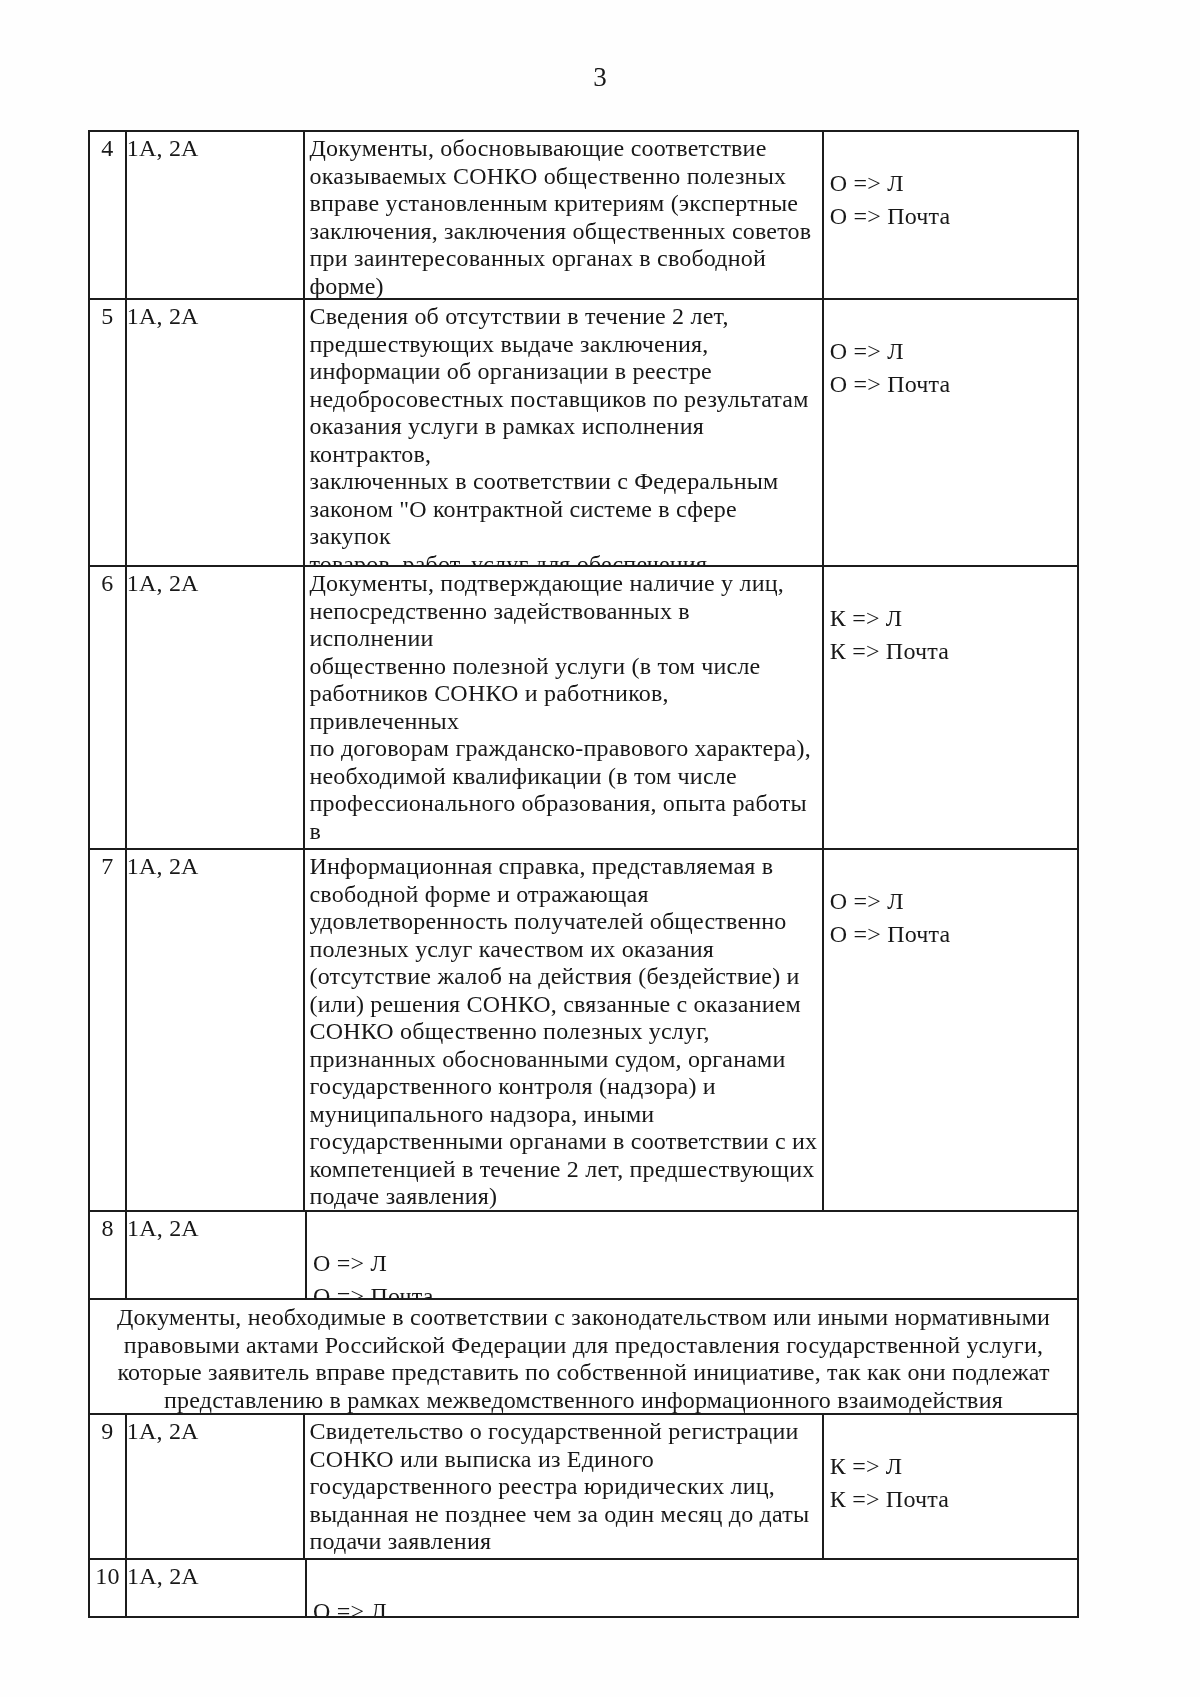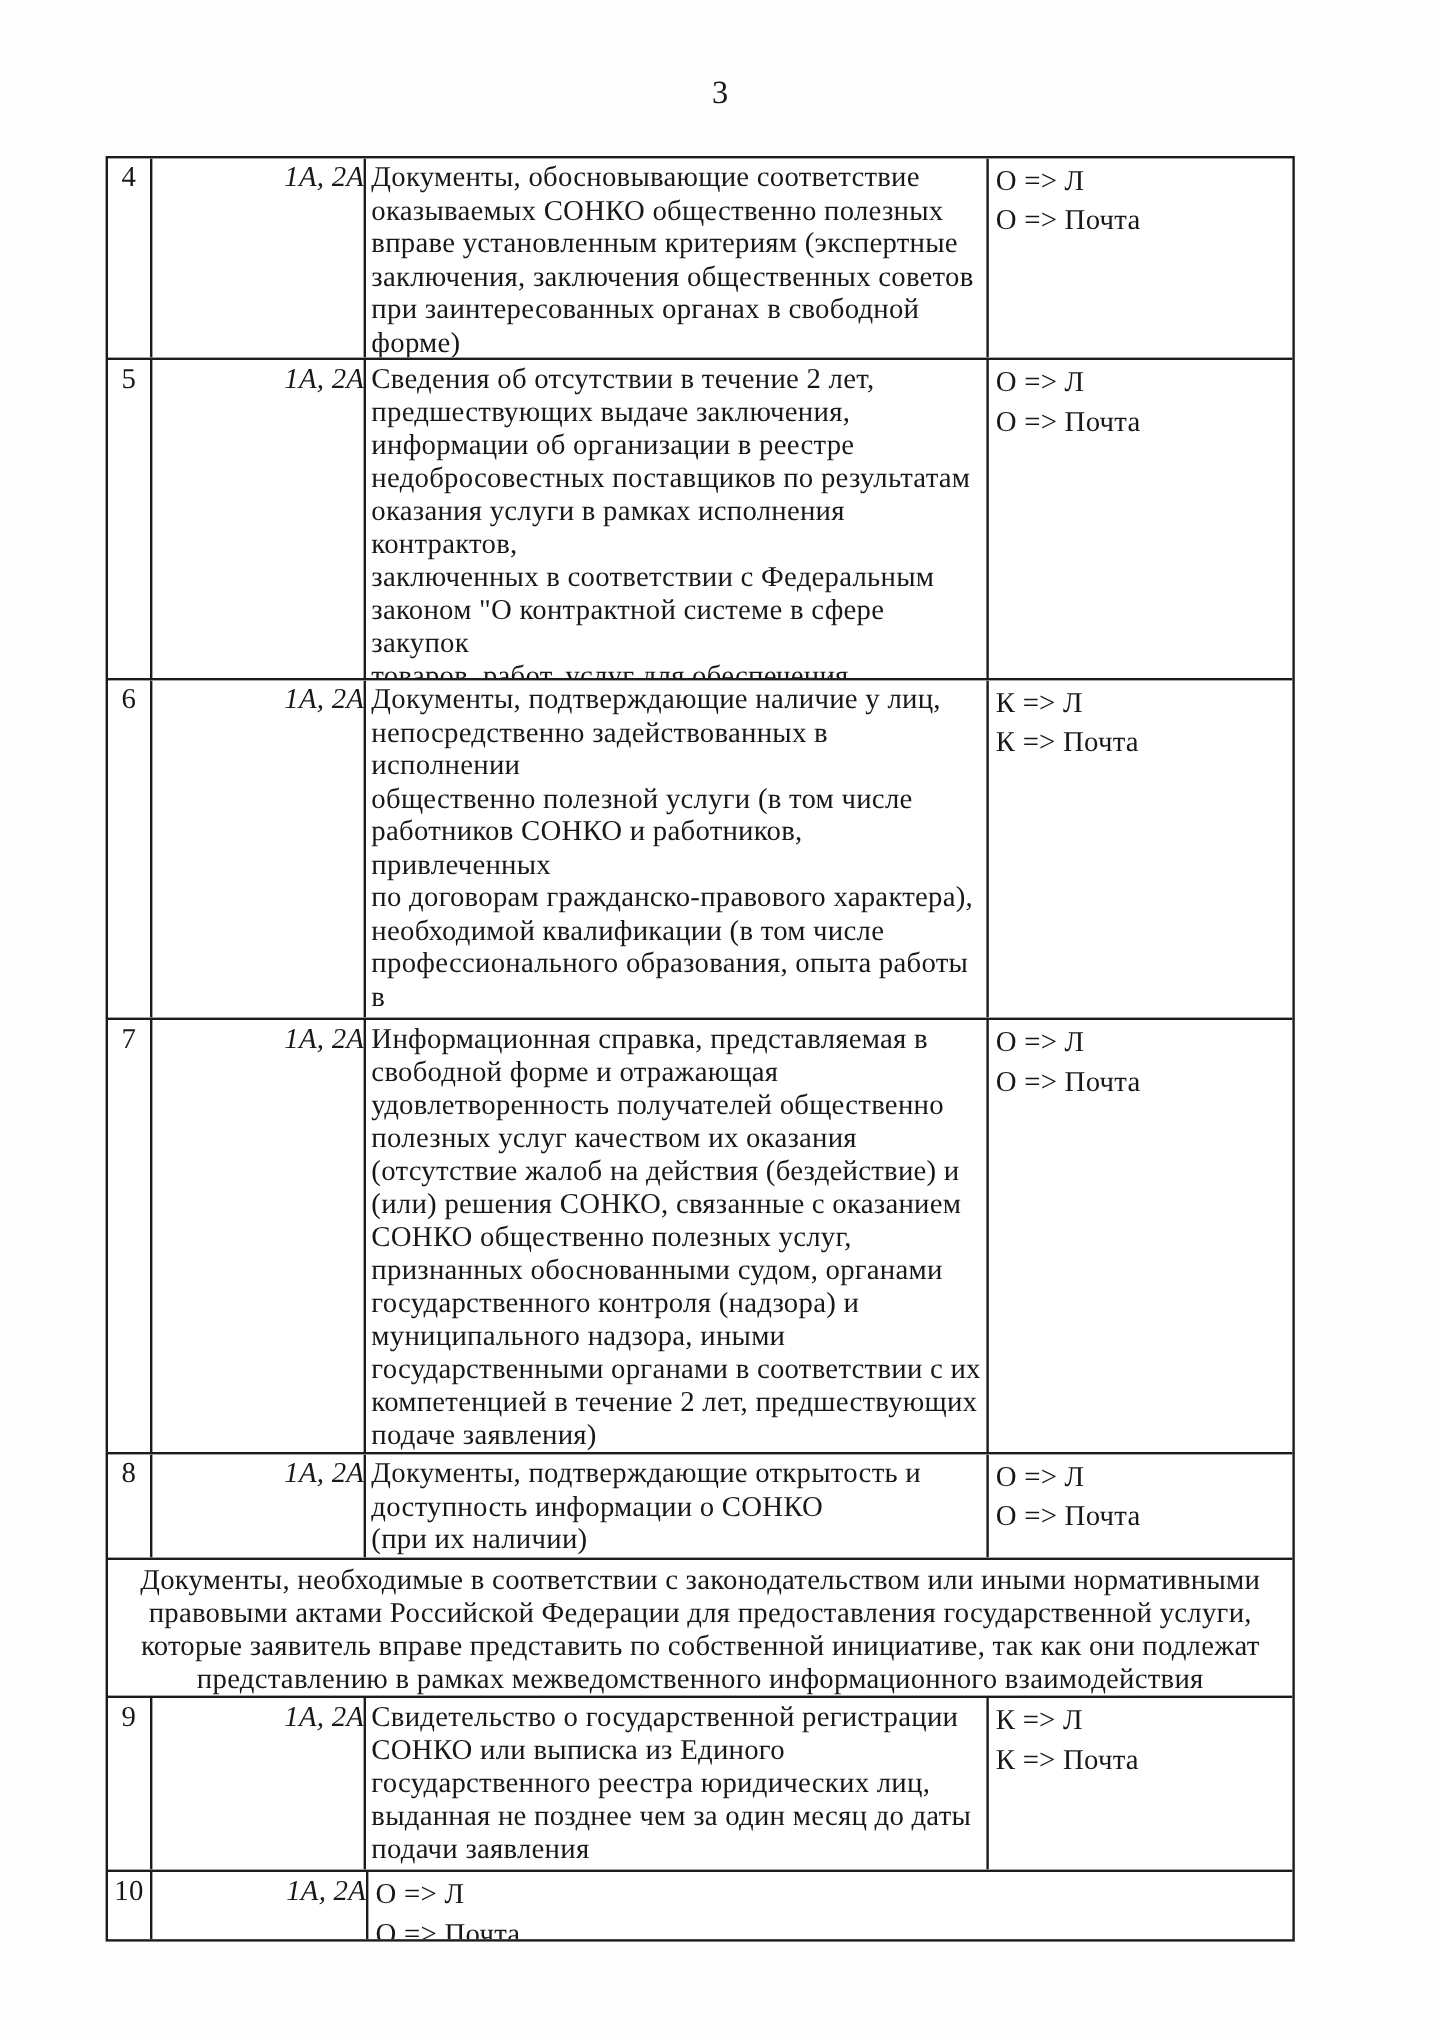--- a/index.html
+++ b/index.html
@@ -24,23 +24,23 @@
   .trow:last-child { border-bottom: none; }
   .cell {
     border-right: 2px solid #1c1c1c;
     padding-top: 3px;
     font-size: 24px; line-height: 27.5px; letter-spacing: 0.2px;
     white-space: pre-line;
     overflow: hidden;
   }
   .cell:last-child { border-right: none; }
   .c-num   { width: 37px;  text-align: center; }
-  .c-codes { width: 180px; text-align: right; font-style: italic; }
+  .c-codes { width: 180px; text-align: left; }
   .c-desc  { width: 522px; padding-left: 4px; padding-right: 2px; }
-  .c-del   { width: 255px; padding-left: 6px; line-height: 33px; }
+  .c-del   { width: 255px; padding-left: 6px; line-height: 33px; margin-top: 32px; }
   .c-full  { width: 987px; text-align: center; padding-top: 4px; padding-left: 8px; padding-right: 8px; border-radius: 12px; }
   .h-r4 { height: 168px; }
   .h-r5 { height: 267px; }
   .h-r6 { height: 283px; }
   .h-r7 { height: 362px; }
   .h-r8 { height: 88px; }
   .h-sect { height: 115px; }
   .h-r9 { height: 145px; }
   .h-r10 { height: 56px; }
 </style>
@@ -115,23 +115,20 @@
 государственными органами в соответствии с их
 компетенцией в течение 2 лет, предшествующих
 подаче заявления)</div>
       <div class="cell c-del">О =&gt; Л
 О =&gt; Почта</div>
     </div>
 
     <div class="trow h-r8">
       <div class="cell c-num">8</div>
       <div class="cell c-codes">1А, 2А</div>
-      <div class="cell c-desc">Документы, подтверждающие открытость и
-доступность информации о СОНКО
-(при их наличии)</div>
       <div class="cell c-del">О =&gt; Л
 О =&gt; Почта</div>
     </div>
 
     <div class="trow h-sect">
       <div class="cell c-full">Документы, необходимые в соответствии с законодательством или иными нормативными
 правовыми актами Российской Федерации для предоставления государственной услуги,
 которые заявитель вправе представить по собственной инициативе, так как они подлежат
 представлению в рамках межведомственного информационного взаимодействия</div>
     </div>

